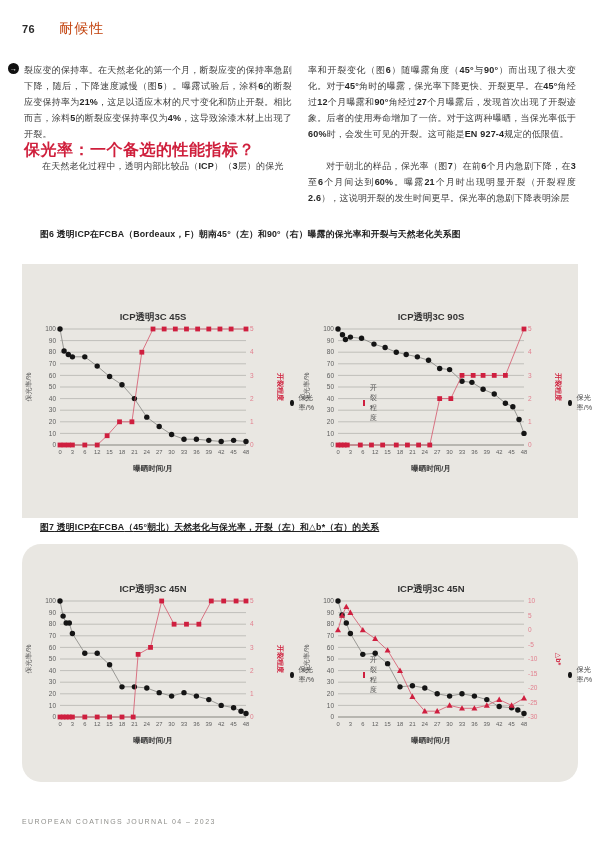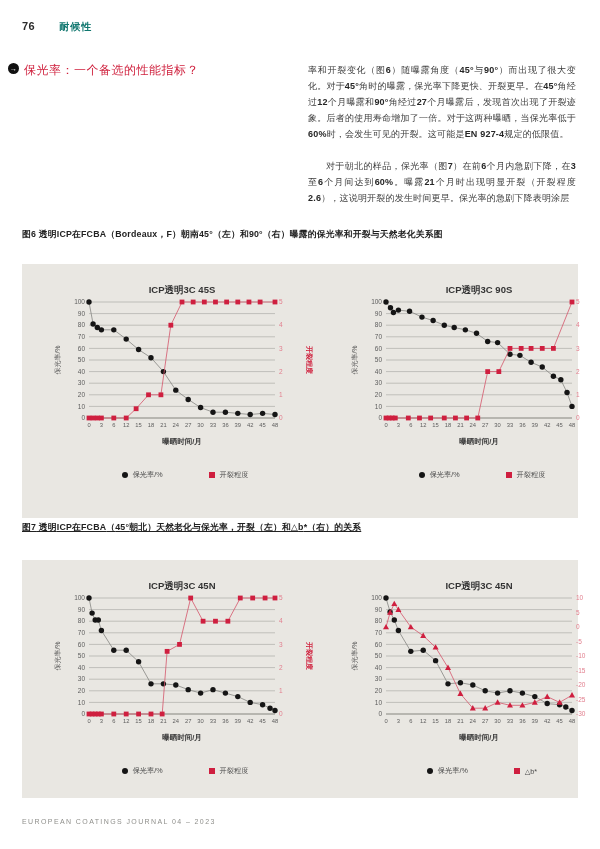--- a/index.html
+++ b/index.html
@@ -1,64 +1,66 @@
 <!DOCTYPE html>
 <html><head>
 <meta charset="utf-8">
 <style>
   html,body{margin:0;padding:0;}
   body{font-family:"Liberation Sans","DejaVu Sans",sans-serif;background:#ffffff;}
   .page{position:relative;width:600px;height:835px;background:#ffffff;overflow:hidden;}
 
   .hdr{position:absolute;top:20px;left:22px;display:flex;gap:24px;align-items:baseline;}
   .hdr .pno{font-size:11px;font-weight:bold;color:#2b2b2b;letter-spacing:.5px;}
-  .hdr .sec{font-size:10px;font-weight:bold;color:#0f766e;letter-spacing:1px;}
+  .hdr .sec{font-size:14px;font-weight:normal;color:#c2410c;letter-spacing:1px;}
 
   .bullet{position:absolute;left:8px;top:63px;width:11px;height:11px;border-radius:50%;
           background:#111;color:#fff;font-size:7px;line-height:11px;text-align:center;}
 
   .col{position:absolute;top:62px;width:268px;font-size:9px;line-height:16px;color:#3d3d3d;
        text-align:justify;letter-spacing:.2px;}
   .col-l{left:24px;}
   .col-r{left:308px;}
   .col p{margin:0;}
   .col p.indent{text-indent:2em;}
   .col b{color:#262626;}
-  .redhead{margin:13px 0 9px 0;font-size:12px;font-weight:normal;color:#cf1f3c;letter-spacing:.5px;}
-
-  .figcap{position:absolute;left:22px;width:556px;font-size:8.8px;font-weight:bold;color:#222;letter-spacing:.2px;}
+  .redhead{margin:13px 0 9px 0;font-size:16px;font-weight:bold;color:#cf1f3c;letter-spacing:.5px;}
+
+  .figcap{position:absolute;left:40px;width:556px;font-size:8.8px;font-weight:bold;color:#222;letter-spacing:.2px;}
   .figcap6{top:229px;}
   .figcap7{top:522px;text-decoration:underline;}
 
   .figbox{position:absolute;left:22px;width:556px;background:#e9e7e2;display:flex;
           padding-top:18px;box-sizing:border-box;}
   .figbox6{top:264px;height:254px;}
-  .figbox7{top:560px;height:238px;}
-  .chart-cell{width:50%;display:flex;flex-direction:column;align-items:center;margin-left:29px;}
+  .figbox7{top:544px;height:238px;border-radius:19px;}
+  .chart-cell{width:50%;display:flex;align-items:center;}
   .legend{display:flex;gap:46px;margin-top:6px;font-size:7.2px;color:#4a4a4a;align-items:center;}
   .legend .item{display:flex;align-items:center;gap:5px;}
   .lg-dot{width:6px;height:6px;border-radius:50%;background:#151515;display:inline-block;}
   .lg-sq{width:6px;height:6px;background:#cf1f3f;display:inline-block;}
 
   .footer{position:absolute;top:818px;left:22px;font-size:7px;color:#8f8f8b;letter-spacing:1.4px;}
 </style>
 </head>
 <body>
 
 <div class="page">
 
   <div class="hdr">
     <span class="pno">76</span>
     <span class="sec">耐候性</span>
   </div>
 
   <div class="bullet">→</div>
 
   <div class="col col-l">
+    <p class="rich">裂应变的保持率。在天然老化的第一个月，断裂应变的保持率急剧下降，随后，下降速度减慢（图<b>5</b>）。曝露试验后，涂料<b>6</b>的断裂应变保持率为<b>21%</b>，这足以适应木材的尺寸变化和防止开裂。相比而言，涂料<b>5</b>的断裂应变保持率仅为<b>4%</b>，这导致涂漆木材上出现了开裂。</p>
     <p class="redhead">保光率：一个备选的性能指标？</p>
+    <p class="rich indent">在天然老化过程中，透明内部比较品（<b>ICP</b>）（<b>3</b>层）的保光</p>
   </div>
 
   <div class="col col-r">
     <p class="rich">率和开裂变化（图<b>6</b>）随曝露角度（<b>45°</b>与<b>90°</b>）而出现了很大变化。对于<b>45°</b>角时的曝露，保光率下降更快、开裂更早。在<b>45°</b>角经过<b>12</b>个月曝露和<b>90°</b>角经过<b>27</b>个月曝露后，发现首次出现了开裂迹象。后者的使用寿命增加了一倍。对于这两种曝晒，当保光率低于<b>60%</b>时，会发生可见的开裂。这可能是<b>EN</b> <b>927-4</b>规定的低限值。</p>
     <p class="rich indent" style="margin-top:16px;">对于朝北的样品，保光率（图<b>7</b>）在前<b>6</b>个月内急剧下降，在<b>3</b>至<b>6</b>个月间达到<b>60%</b>。曝露<b>21</b>个月时出现明显开裂（开裂程度<b>2.6</b>），这说明开裂的发生时间更早。保光率的急剧下降表明涂层</p>
   </div>
 
   <div class="figcap figcap6 rich">图<b>6</b> 透明<b>ICP</b>在<b>FCBA</b>（<b>Bordeaux</b>，<b>F</b>）朝南<b>45°</b>（左）和<b>90°</b>（右）曝露的保光率和开裂与天然老化关系图</div>
 
   <div class="figbox figbox6">

